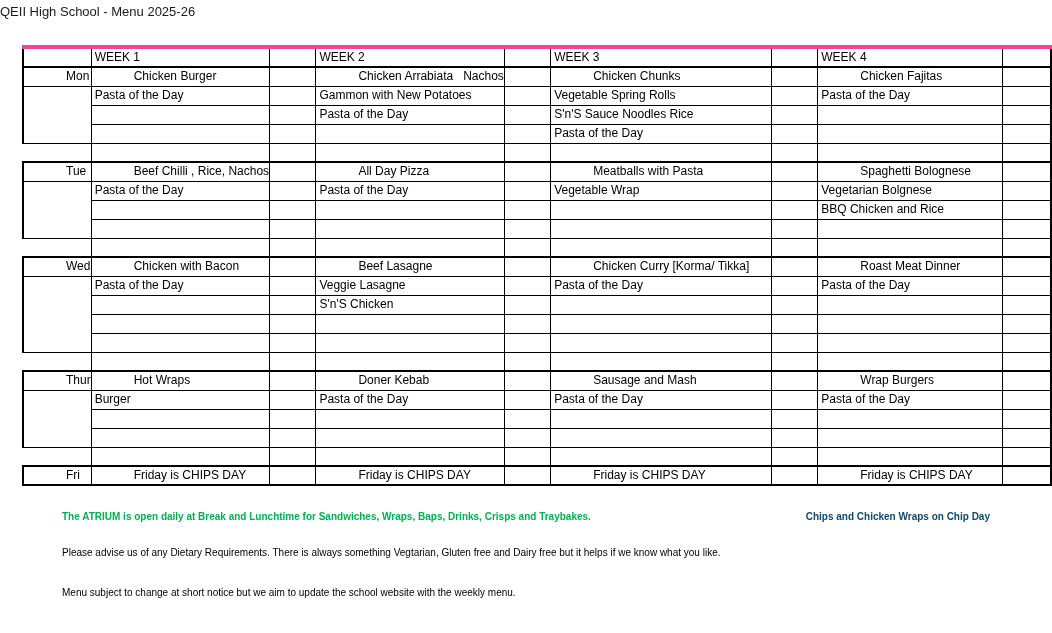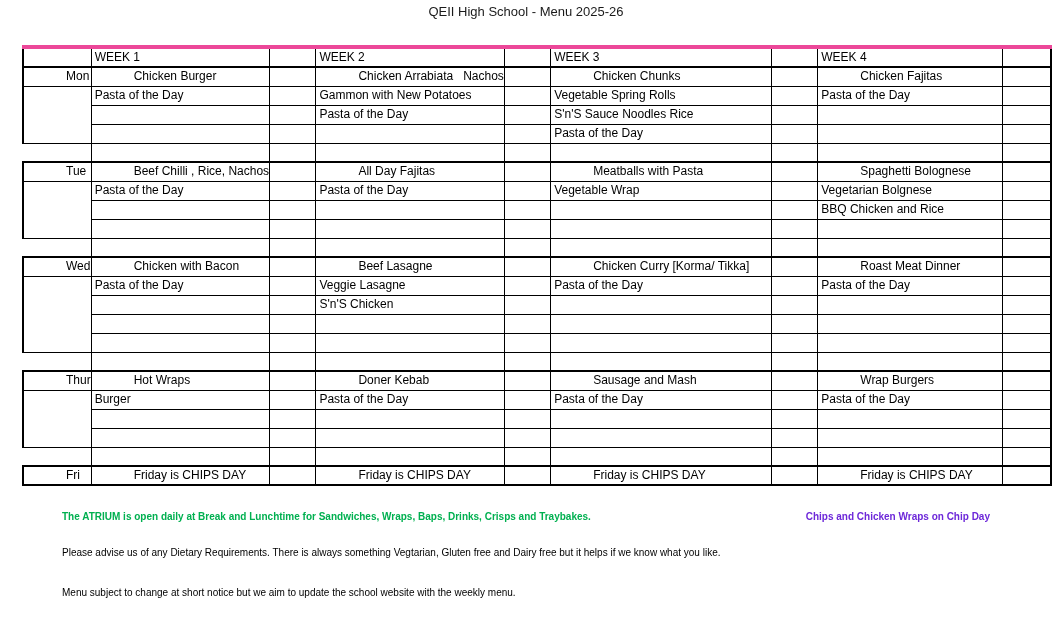--- a/index.html
+++ b/index.html
@@ -7,21 +7,21 @@
   body {
     width: 1052px; height: 633px;
     background: #ffffff;
     font-family: "Liberation Sans", sans-serif;
     color: #000000;
     position: relative;
     overflow: hidden;
   }
   .page-title {
     position: absolute; top: 4px; left: 0; width: 1052px;
-    text-align: center; font-size: 13px; color: #1a1a1a;
+    text-align: left; font-size: 13px; color: #1a1a1a;
   }
   table.menu {
     position: absolute; top: 45px; left: 22px;
     border-collapse: collapse; table-layout: fixed;
   }
   table.menu td {
     height: 19px;
     font-size: 12px;
     line-height: 17px;
     padding: 0 0 0 3px;
@@ -129,21 +129,21 @@
         <td>&nbsp;</td>
         <td>&nbsp;</td>
         <td>&nbsp;</td>
         <td>&nbsp;</td>
         <td class="col-last">&nbsp;</td>
       </tr>
       <tr class="section-start">
         <td class="col-first">Tue</td>
         <td>Beef Chilli , Rice, Nachos</td>
         <td>&nbsp;</td>
-        <td>All Day Fajitas</td>
+        <td>All Day Pizza</td>
         <td>&nbsp;</td>
         <td>Meatballs with Pasta</td>
         <td>&nbsp;</td>
         <td>Spaghetti Bolognese</td>
         <td class="col-last">&nbsp;</td>
       </tr>
       <tr>
         <td class="col-first" rowspan="3">&nbsp;</td>
         <td>Pasta of the Day</td>
         <td>&nbsp;</td>
@@ -310,16 +310,16 @@
         <td>Friday is CHIPS DAY</td>
         <td>&nbsp;</td>
         <td>Friday is CHIPS DAY</td>
         <td class="col-last">&nbsp;</td>
       </tr>
     </tbody>
 </table>
 
 <div class="note-row atrium-row">
   <span style="color: rgb(0, 176, 80);">The ATRIUM is open daily at Break and Lunchtime for Sandwiches, Wraps, Baps, Drinks, Crisps and Traybakes.</span>
-  <span style="color: #6d28d9;">Chips and Chicken Wraps on Chip Day</span>
+  <span style="color: #0c4a6e;">Chips and Chicken Wraps on Chip Day</span>
 </div>
 <div class="note-row dietary-row">Please advise us of any Dietary Requirements. There is always something Vegtarian, Gluten free and Dairy free but it helps if we know what you like.</div>
 <div class="note-row change-row">Menu subject to change at short notice but we aim to update the school website with the weekly menu.</div>
 
 </body></html>

